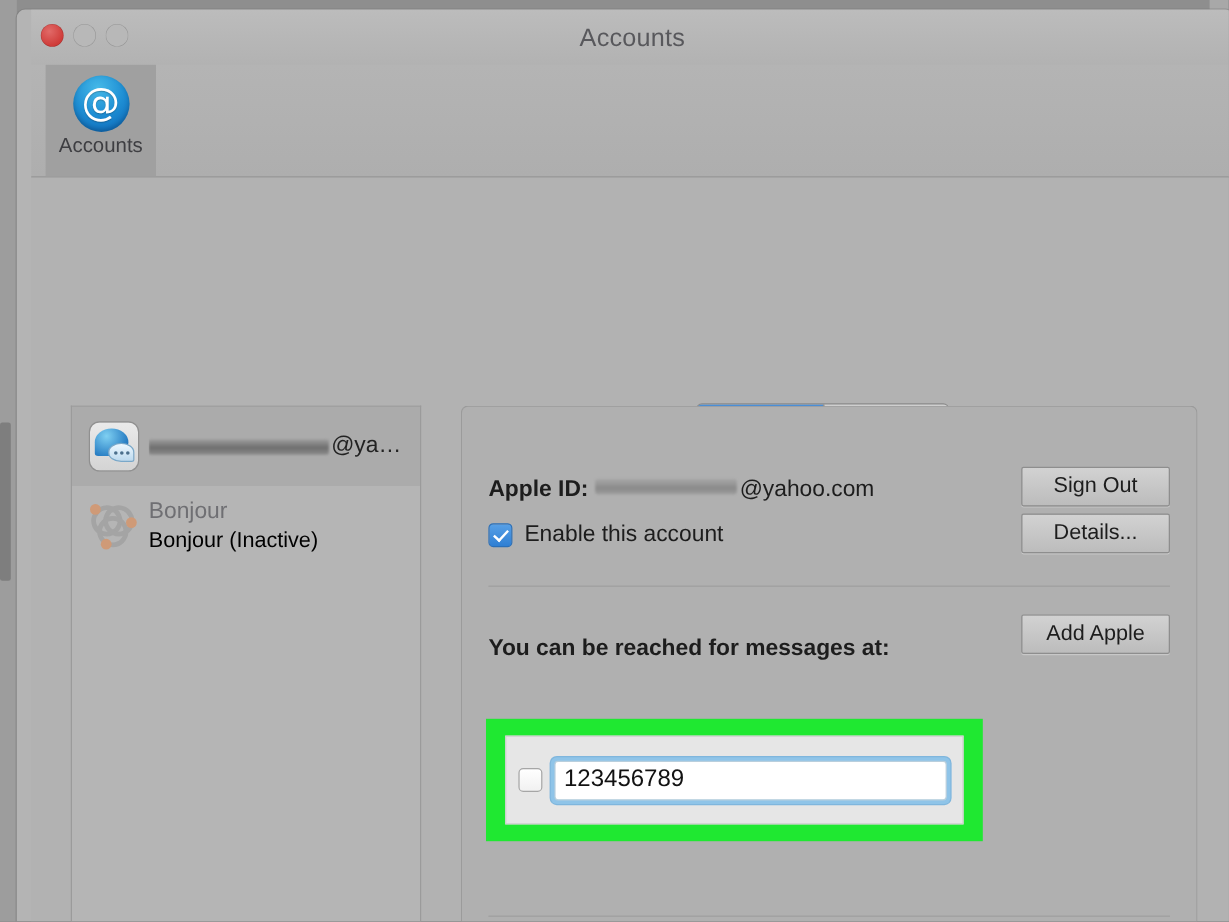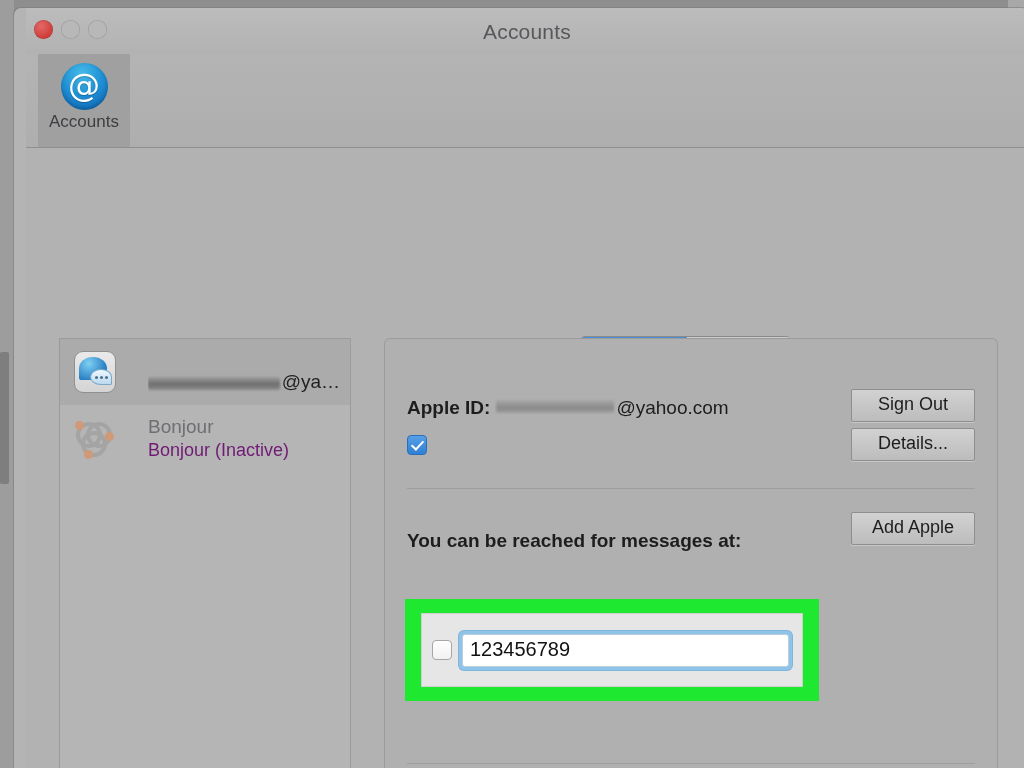--- a/index.html
+++ b/index.html
@@ -144,25 +144,24 @@
     position: absolute;
     left: 33px; top: 190px;
     width: 292px; height: 570px;
     background: #b5b5b5;
     border: 1px solid #9b9b9b;
     border-bottom: none;
     box-sizing: border-box;
     overflow: hidden;
   }
   .acct-row {
-    display: flex; align-items: flex-end;
+    display: flex; align-items: center;
     padding: 10px 10px 12px 10px;
     box-sizing: border-box;
     min-height: 62px;
-    gap: 24px;
   }
   .acct-row.selected { background: #ababab; }
   .acct-icon { width: 50px; flex: 0 0 50px; display: flex; justify-content: center; padding-top: 2px; }
   .acct-text { padding-left: 4px; padding-top: 1px; min-width: 0; }
   .acct-title {
     font-size: 19px; color: #646468;
     white-space: nowrap; overflow: hidden;
     display: flex; align-items: center;
   }
   .redact {
@@ -172,21 +171,21 @@
     border-radius: 2px;
     filter: blur(1.1px);
     margin-right: 2px;
     position: relative; top: 1px;
   }
   .acct-title .tail { color: #222; font-size: 19px; }
   .acct-sub {
     font-size: 18px; color: #8d8d8d;
     margin-top: 2px; white-space: nowrap;
   }
-  .acct-sub.dim { color: #701a75; }
+  .acct-sub.dim { color: #000000; }
   .acct-title.dim { color: #6f6f73; }
 
   
   .ico-imsg {
     width: 42px; height: 42px; border-radius: 9px;
     background: linear-gradient(to bottom, #eaeaea, #d4d4d4);
     border: 1px solid #909090;
     box-sizing: border-box;
     position: relative; overflow: hidden;
   }
@@ -457,20 +456,21 @@
         <div class="d-inner">
 
           <div class="row-appleid">
             <span class="lbl-bold">Apple ID:</span>
             <span class="redact2"></span>
             <span class="mono-txt">@yahoo.com</span>
           </div>
 
           <div class="row-enable">
             <span class="chk checked"></span>
+            <span class="chk-label">Enable this account</span>
           </div>
 
           <div class="btn sign-out">Sign Out</div>
           <div class="btn details">Details...</div>
 
           <div class="divider d1"></div>
 
           <div class="row-reach lbl-bold">You can be reached for messages at:</div>
           <div class="btn add-email">Add Apple</div>
 

